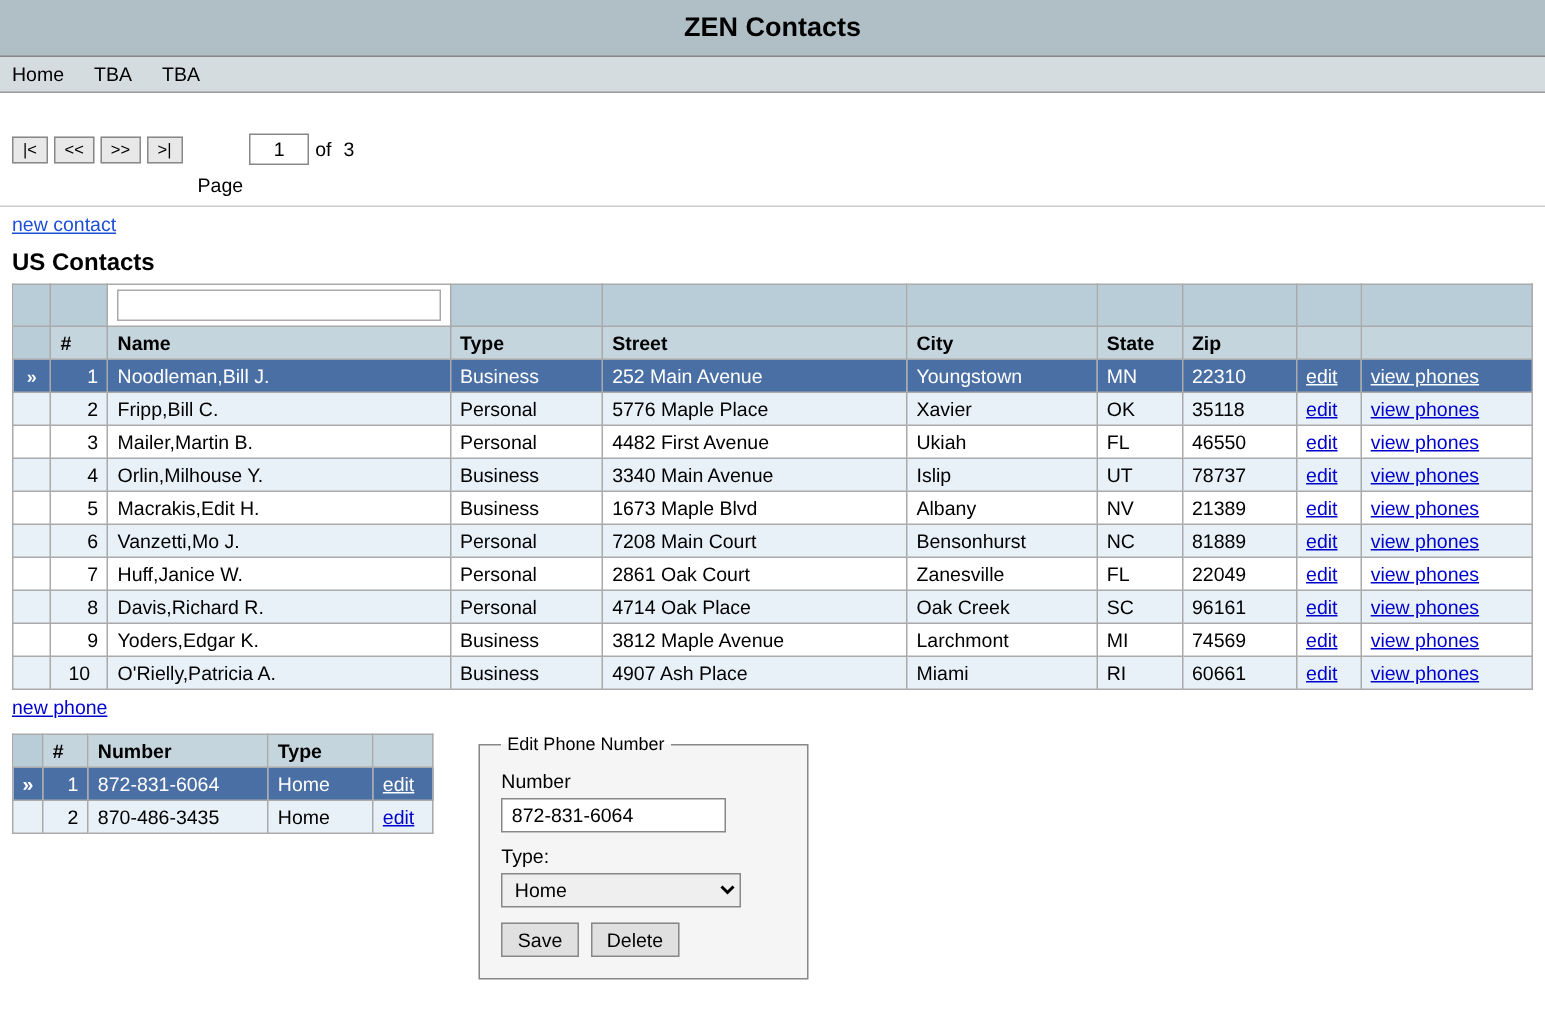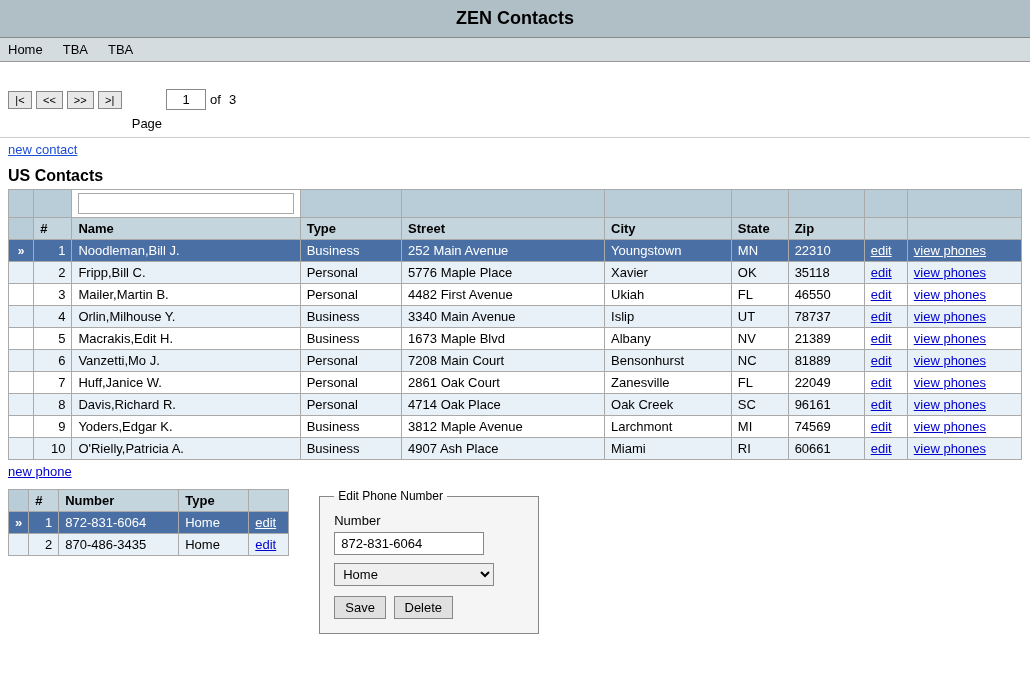--- a/index.html
+++ b/index.html
@@ -358,21 +358,21 @@
           <td>Business</td>
           <td>3812 Maple Avenue</td>
           <td>Larchmont</td>
           <td>MI</td>
           <td>74569</td>
           <td><a href="#" class="link">edit</a></td>
           <td><a href="#" class="link">view phones</a></td>
         </tr>
         <tr class="row-alt">
           <td style="text-align: center; font-weight: bold; font-size: 12px;"></td>
-          <td style="text-align: right;">10</td>
+          <td style="text-align: center;">10</td>
           <td>O'Rielly,Patricia A.</td>
           <td>Business</td>
           <td>4907 Ash Place</td>
           <td>Miami</td>
           <td>RI</td>
           <td>60661</td>
           <td><a href="#" class="link">edit</a></td>
           <td><a href="#" class="link">view phones</a></td>
         </tr>
       </tbody>
@@ -408,19 +408,20 @@
           <td><a href="#" class="link">edit</a></td>
         </tr>
       </tbody>
   </table>
 
   <fieldset class="edit-phone-fieldset">
     <legend>Edit Phone Number</legend>
     <label>Number</label>
     <input type="text" value="872-831-6064" style="">
     <br>
+    <label>Type:</label>
     <select id="phone-type-select">
     <option value="Home">Home</option><option value="Work">Work</option><option value="Mobile">Mobile</option><option value="Other">Other</option></select>
     <br>
     <button class="btn-save">Save</button>
     <button class="btn-delete">Delete</button>
   </fieldset>
 </div>
 
 </body></html>

